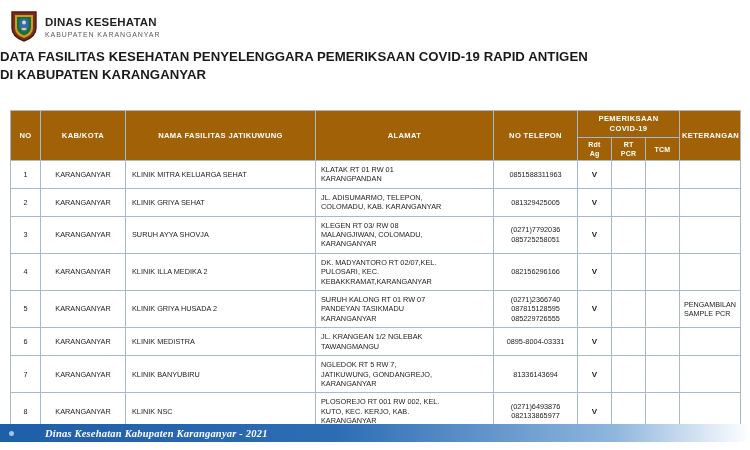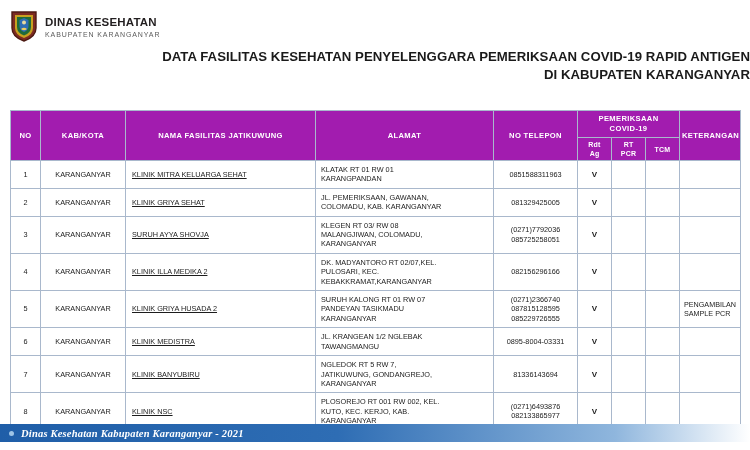--- a/index.html
+++ b/index.html
@@ -53,21 +53,21 @@
     margin-top: 2.5px;
     white-space: nowrap;
   }
 
   
   .title-block {
     position: absolute;
     left: 0;
     top: 48px;
     width: 750px;
-    text-align: right;
+    text-align: left;
   }
 
   .title-line {
     font-size: 13.2px;
     font-weight: bold;
     color: #1a1a1a;
     letter-spacing: 0.05px;
     line-height: 18px;
   }
 
@@ -85,21 +85,21 @@
     table-layout: fixed;
   }
 
   table.data th,
   table.data td {
     border: 1px solid #a9b8cc;
     vertical-align: middle;
   }
 
   thead th {
-    background: #a21caf;
+    background: #a16207;
     color: #ffffff;
     font-size: 7.6px;
     font-weight: bold;
     letter-spacing: 0.35px;
     text-align: center;
     padding: 3px 2px;
     border-color: #5c8cc6;
     line-height: 10px;
   }
 
@@ -113,38 +113,39 @@
   tbody td {
     font-size: 7.3px;
     color: #1c1c1c;
     padding: 4px 4px;
     line-height: 9.4px;
     background: #ffffff;
   }
 
   td.c-no { text-align: center; }
   td.c-kab { text-align: center; }
-  td.c-nama { text-align: left; padding-left: 6px; text-decoration: underline; }
+  td.c-nama { text-align: left; padding-left: 6px; }
   td.c-alamat { text-align: left; padding-left: 5px; }
   td.c-telp { text-align: center; }
   td.c-chk { text-align: center; font-size: 8px; font-weight: bold; }
   td.c-ket { text-align: left; font-size: 7.2px; line-height: 9.4px; }
 
   .addr-line, .tel-line { display: block; white-space: nowrap; }
 
   
   .footer {
     position: absolute;
     left: 0;
     bottom: 8px;
     width: 750px;
     height: 18px;
     background: linear-gradient(to right, #1f5ea8 0%, #2e6db4 45%, #8fb6dd 82%, #ffffff 100%);
     display: flex;
     align-items: center;
+    gap: 24px;
   }
 
   .footer-dot {
     width: 5px;
     height: 5px;
     border-radius: 50%;
     background: #9ec4e6;
     margin-left: 9px;
     margin-right: 7px;
     flex: 0 0 auto;
@@ -240,21 +241,21 @@
             <td class="c-chk">V</td>
             <td class="c-chk"></td>
             <td class="c-chk"></td>
             <td class="c-ket"></td>
           </tr>
           <tr>
             <td class="c-no">2</td>
             <td class="c-kab">KARANGANYAR</td>
             <td class="c-nama">KLINIK GRIYA SEHAT</td>
             <td class="c-alamat">
-              <span class="addr-line">JL. PEMERIKSAAN, GAWANAN,</span>
+              <span class="addr-line">JL. ADISUMARMO, TELEPON,</span>
               <span class="addr-line">COLOMADU, KAB. KARANGANYAR</span>
             </td>
             <td class="c-telp">
               <span class="tel-line">081329425005</span>
             </td>
             <td class="c-chk">V</td>
             <td class="c-chk"></td>
             <td class="c-chk"></td>
             <td class="c-ket"></td>
           </tr>

